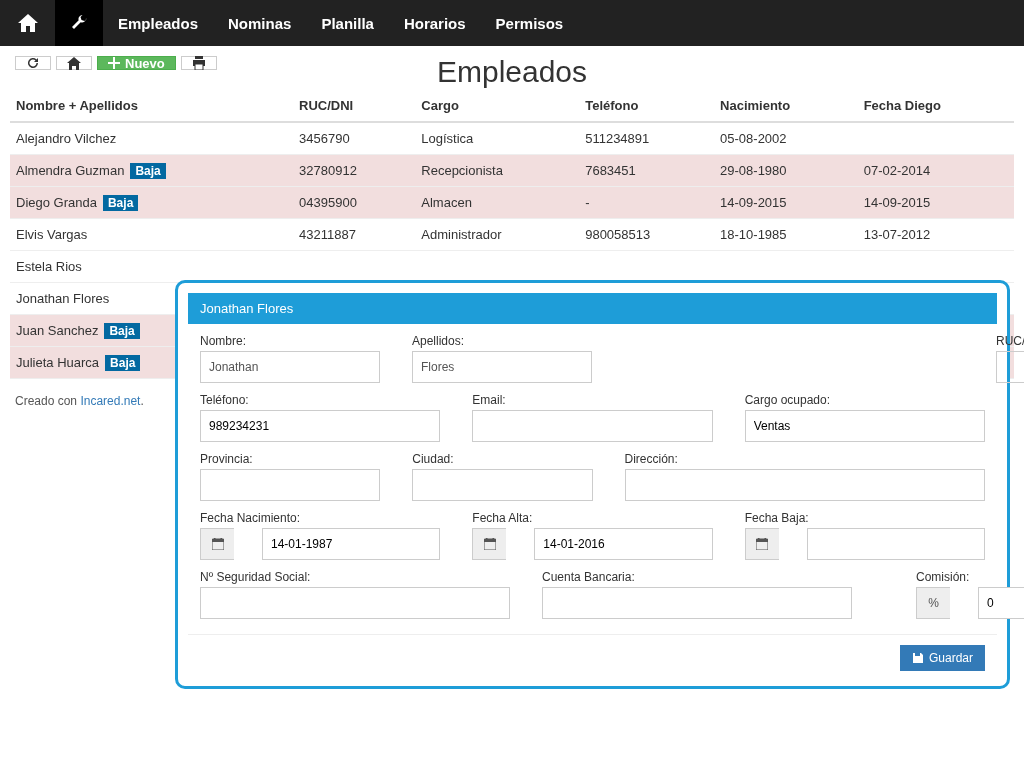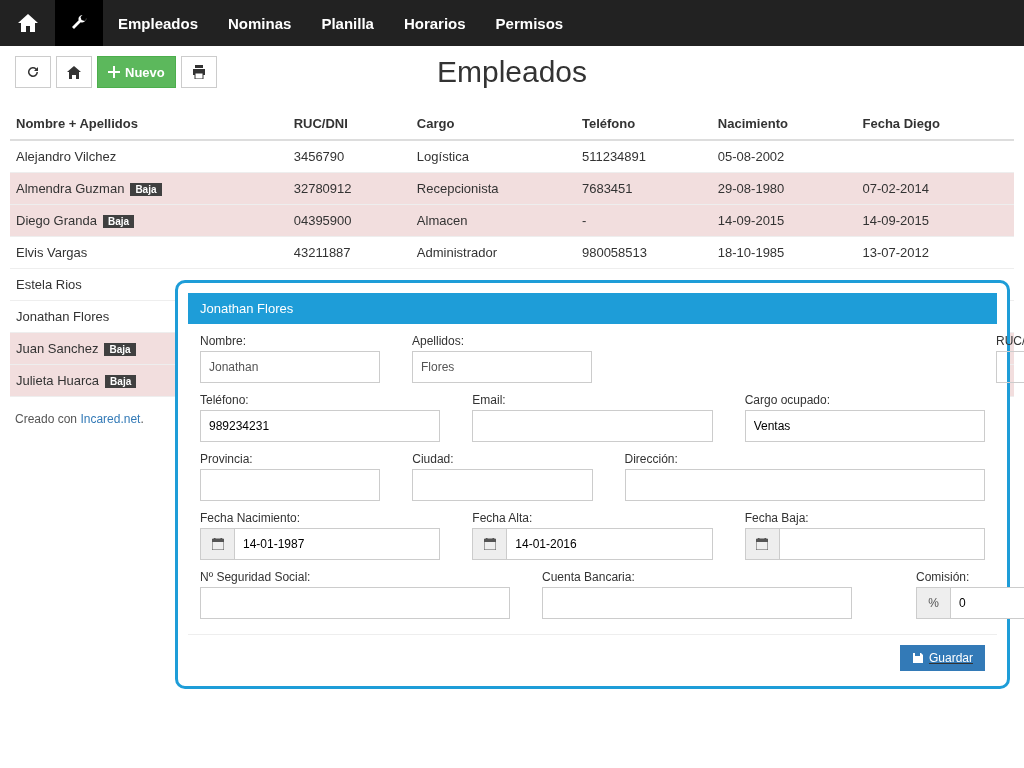--- a/index.html
+++ b/index.html
@@ -6,32 +6,32 @@
   body { width: 1024px; height: 768px; background: #fff; color: #333; font-size: 13px; overflow: hidden; }
 
   
   .topnav { background: #222; height: 46px; display: flex; align-items: center; color: #fff; }
   .topnav .home-box { width: 55px; height: 46px; display: flex; align-items: center; justify-content: center; }
   .topnav .wrench-box { width: 48px; height: 46px; background: #000; display: flex; align-items: center; justify-content: center; }
   .topnav a.navlink { color: #fff; text-decoration: none; font-weight: bold; font-size: 15px; padding: 0 15px; }
 
   
   .toolbar { padding: 10px 15px 5px; display: flex; align-items: center; gap: 5px; }
-  .btn { display: inline-flex; align-items: center; justify-content: center; border: 1px solid #ccc; background: #fff; height: 32px; padding: 0 10px; font-size: 13px; color: #333; cursor: pointer; }
+  .btn { display: inline-flex; align-items: center; justify-content: center; border: 1px solid #ccc; background: #fff; height: 14px; padding: 0 10px; font-size: 13px; color: #333; cursor: pointer; }
   .btn.green { background: #5cb85c; border-color: #4cae4c; color: #fff; font-weight: bold; }
   .btn.green svg { margin-right: 5px; }
 
   .page-title { position: absolute; left: 0; right: 0; top: 55px; text-align: center; font-size: 30px; font-weight: normal; color: #333; pointer-events: none;}
 
   
   table.emp { width: calc(100% - 20px); margin: 15px 10px 0; border-collapse: collapse; }
   table.emp th { text-align: left; border-bottom: 2px solid #ddd; padding: 8px 6px; font-size: 13px; }
   table.emp td { border-bottom: 1px solid #eee; padding: 8px 6px; font-size: 13px; vertical-align: middle;}
   tr.pink { background: #f2dede; }
-  .baja-badge { background: #404040; color: #fff; font-size: 10px; padding: 1px 5px; margin-left: 6px; font-weight: bold; margin-top: 19px; }
+  .baja-badge { background: #0369a1; color: #fff; font-size: 12px; padding: 1px 5px; margin-left: 6px; font-weight: bold; margin-top: 19px; }
 
   .footer-credit { padding: 15px; font-size: 12px; color: #555; }
   .footer-credit a { color: #337ab7; text-decoration: none; }
 
   
   .editor-wrap {
     position: absolute;
     left: 175px;
     top: 280px;
     width: 835px;
@@ -52,23 +52,23 @@
   .form-area { padding: 10px 12px 5px; }
   .row { display: flex; gap: 32px; margin-bottom: 10px; }
   .field { flex: 1; }
   .field label { display: block; font-size: 12px; margin-bottom: 3px; }
   .field input, .ig input { width: 100%; height: 32px; border: 1px solid #ccc; padding: 0 8px; font-size: 12px; }
   .field .static { height: 32px; display: flex; align-items: center; padding: 0 8px; border: 1px solid #ccc; font-size: 12px; color: #555;}
   .ruc-push { margin-left: auto; width: 200px; flex: 0 0 200px; }
 
   .ig { display: flex; }
   .ig .addon { width: 34px; height: 32px; border: 1px solid #ccc; border-right: none; background: #eee; display: flex; align-items: center; justify-content: center; color: #555; font-size: 12px;}
-  .ig input { flex: 1; }
-
-  .form-footer { border-top: 1px solid #eee; padding: 10px 12px 5px; display: flex; justify-content: flex-end; text-decoration: underline; }
+  .ig input { flex: 1; margin-left: 28px; }
+
+  .form-footer { border-top: 1px solid #eee; padding: 10px 12px 5px; display: flex; justify-content: flex-end; }
   .btn-save { background: #337ab7; color: #fff; padding: 6px 12px; font-size: 12px; display: flex; align-items: center; gap: 5px; cursor: pointer;}
 
   svg { display: block; }
   .wspacer { flex: 0 0 340px; }
 
   .comision-box { display: flex; width: 110px; }
 </style>
 </head>
 <body>
 

